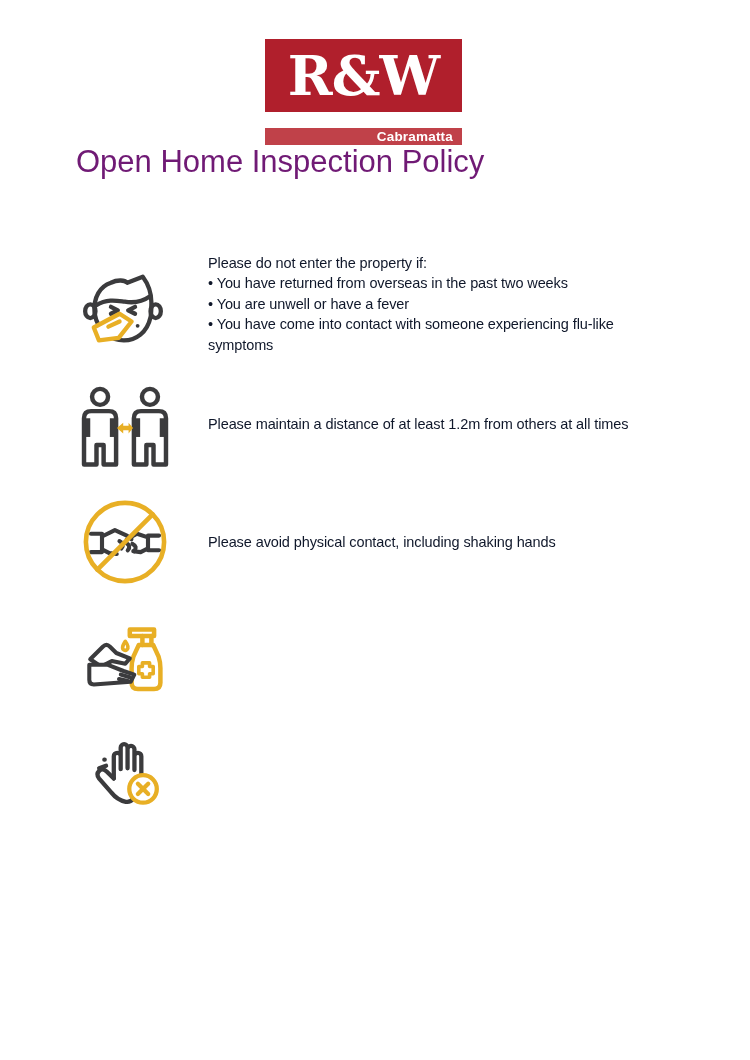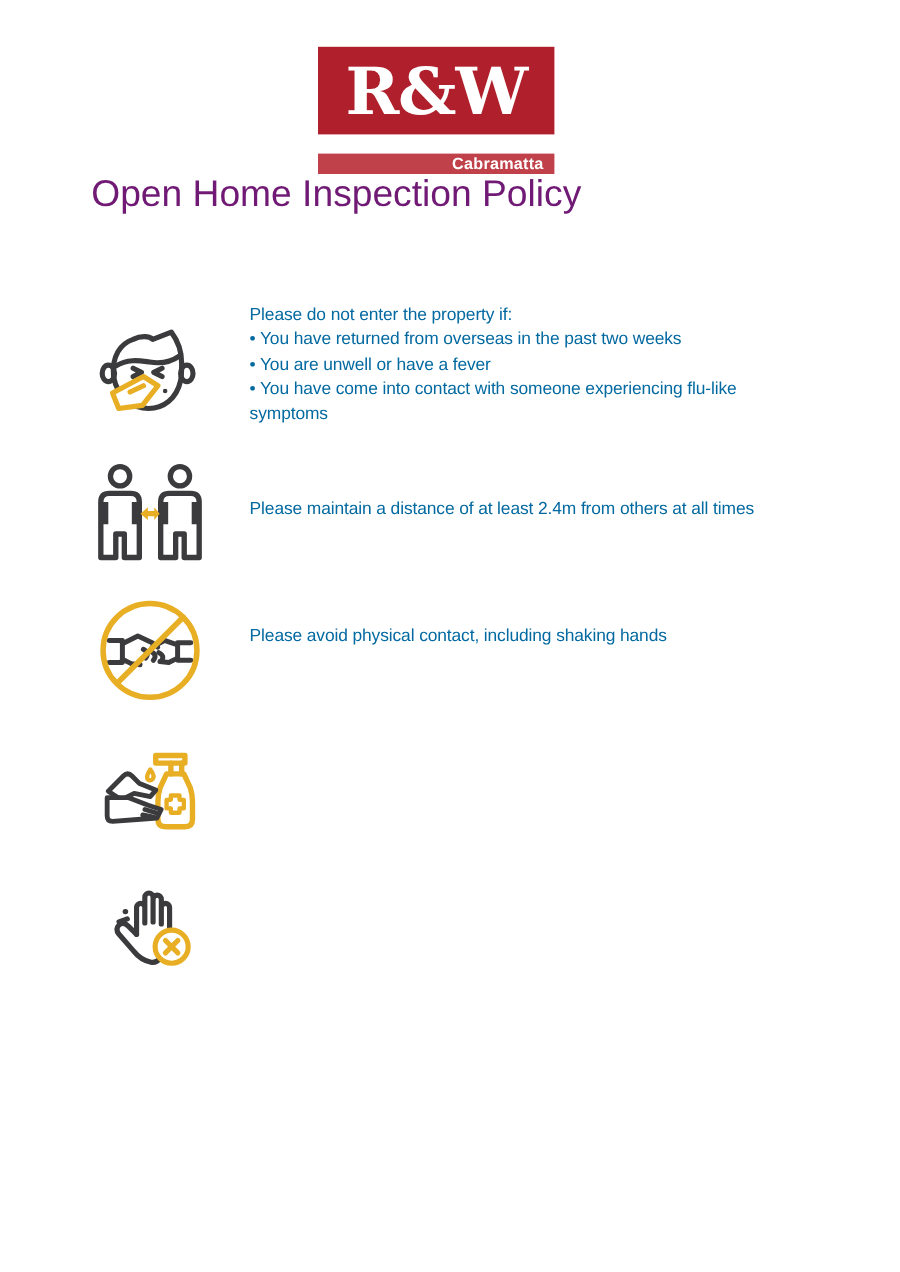--- a/index.html
+++ b/index.html
@@ -25,21 +25,21 @@
   .title{
     position:absolute;left:76px;top:144px;
     font-size:31px;color:#701a75;letter-spacing:0;
   }
   
   .icon-box{position:absolute;}
   .icon-box svg{display:block;}
   .rule-text{
     position:absolute;left:208px;max-width:470px;
     font-size:14.5px;line-height:20.4px;letter-spacing:-0.1px;
-    color:#0369a1;white-space:pre-line;
+    color:#0f172a;white-space:pre-line;
   }
   
   .footer-bar{
     position:absolute;left:78px;top:931px;width:595px;height:37px;
     background:#EA1F26;
   }
 </style>
 </head>
 <body>
 
@@ -89,42 +89,42 @@
         <g transform="translate(56,0)">
           <circle cx="27" cy="12" r="9"></circle>
           <path d="M9,36 Q9,28 17,28 H37 Q45,28 45,36 V88 H31 V66 H23 V88 H9 Z"></path>
           <path d="M13.5,36 V57"></path>
           <path d="M40.5,36 V57"></path>
         </g>
       </g>
       <path fill="#E8AF25" d="M46,47 L53,41 V44.5 H59 V41 L64,47 L59,53 V49.5 H53 V53 Z"></path>
     </svg>
   </div>
-  <div class="rule-text" style="top:414px;">Please maintain a distance of at least 2.4m from others at all times</div>
+  <div class="rule-text" style="top:414px;">Please maintain a distance of at least 1.2m from others at all times</div>
 
   <div class="icon-box" style="left:79px;top:496px;">
     <svg width="92" height="92" viewBox="0 0 100 100">
       <g stroke="#3B3B3D" stroke-width="4.5" fill="none" stroke-linecap="round" stroke-linejoin="round">
         <path d="M13,41 H25 V61 H13"></path>
         <path d="M87,43 H75 V59 H87"></path>
         <path d="M25,44 L39,37 L52,43 L57,47"></path>
         <path d="M25,58 L33,62 L41,63"></path>
         <path d="M75,45 L63,41 L52,47"></path>
         <path d="M75,57 L67,61 L59,60"></path>
         <path d="M44,49 q6,3 2,8"></path>
         <path d="M51,51 q6,3 2,8"></path>
         <path d="M58,52 q6,3 2,8"></path>
       </g>
       <g stroke="#E8AF25" stroke-width="5" fill="none" stroke-linecap="round">
         <circle cx="50" cy="50" r="42.5"></circle>
         <line x1="80" y1="20" x2="20" y2="80"></line>
       </g>
     </svg>
   </div>
-  <div class="rule-text" style="top:520px;">Please avoid physical contact, including shaking hands</div>
+  <div class="rule-text" style="top:532px;">Please avoid physical contact, including shaking hands</div>
 
   <div class="icon-box" style="left:83px;top:617px;">
     <svg width="90" height="90" viewBox="0 0 100 100">
       <g stroke="#E8AF25" stroke-width="5" fill="none" stroke-linejoin="round" stroke-linecap="round">
         <path d="M52,21 V14 H79 V21 Z"></path>
         <path d="M66,21 V31"></path>
         <path d="M76,21 V31"></path>
         <path d="M62,31 H78 L84,44 Q86,50 86,57 V73 Q86,80 79,80 H61 Q54,80 54,73 V57 Q54,50 56,44 Z"></path>
         <path d="M66,51 H74 V55 H78 V63 H74 V67 H66 V63 H62 V55 H66 Z" stroke-width="4"></path>
         <path d="M47,27 C50,31 51,34 49,36 C47,38 44,37 44,34 C44,32 45,30 47,27 Z" stroke-width="4"></path>

